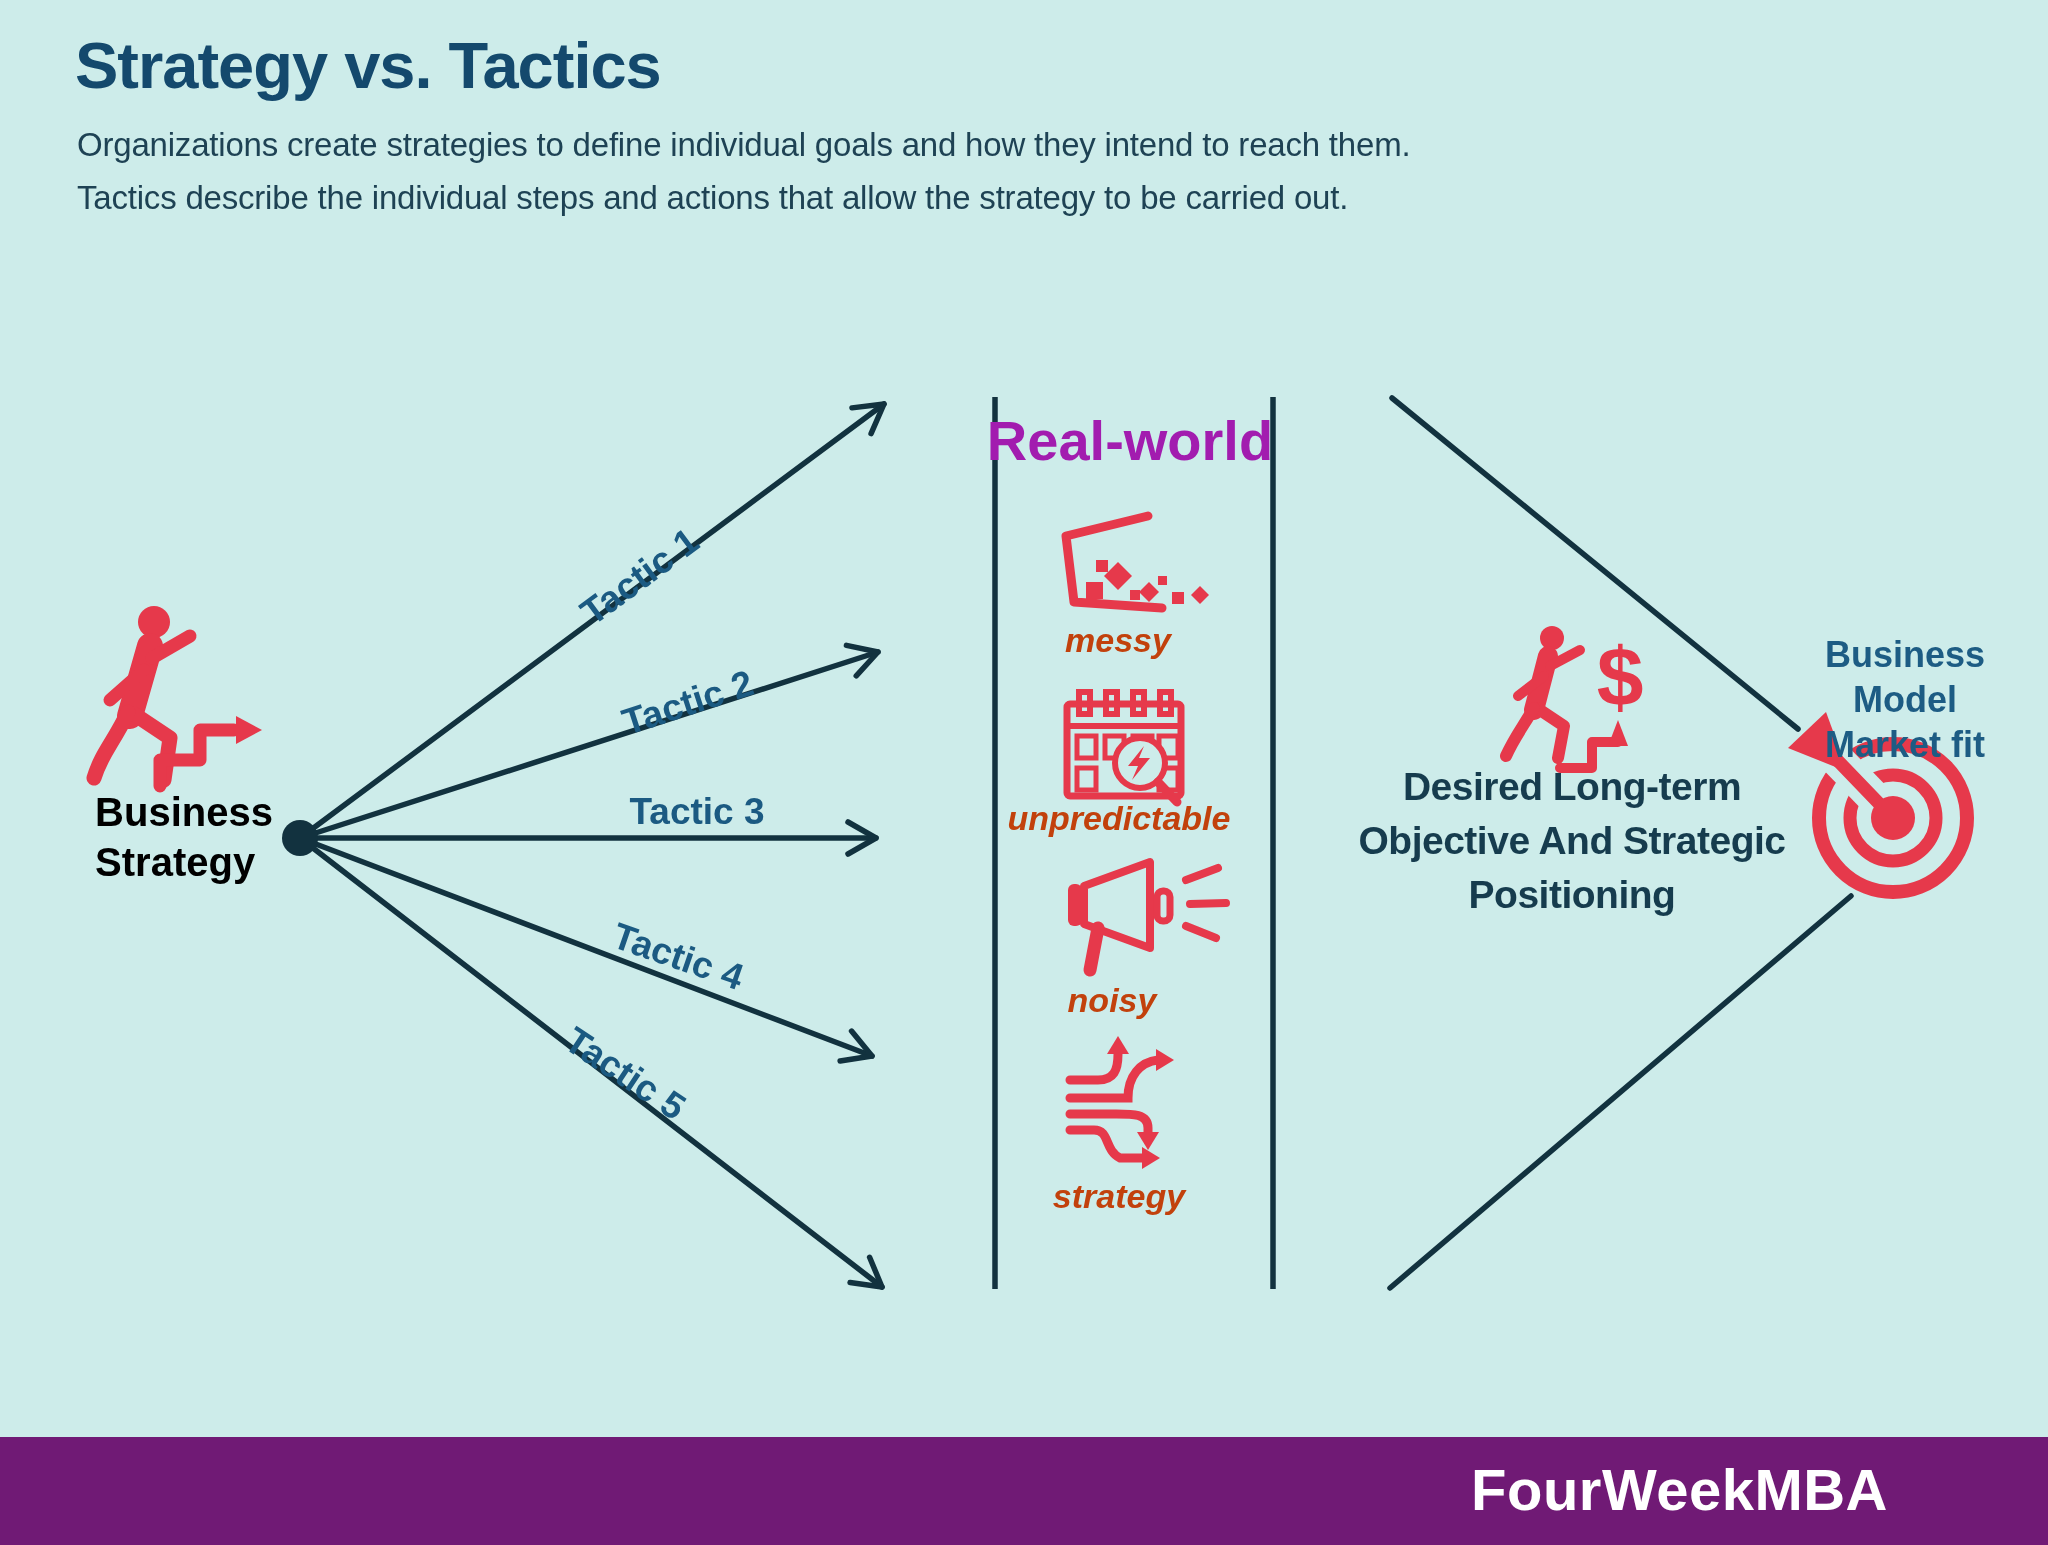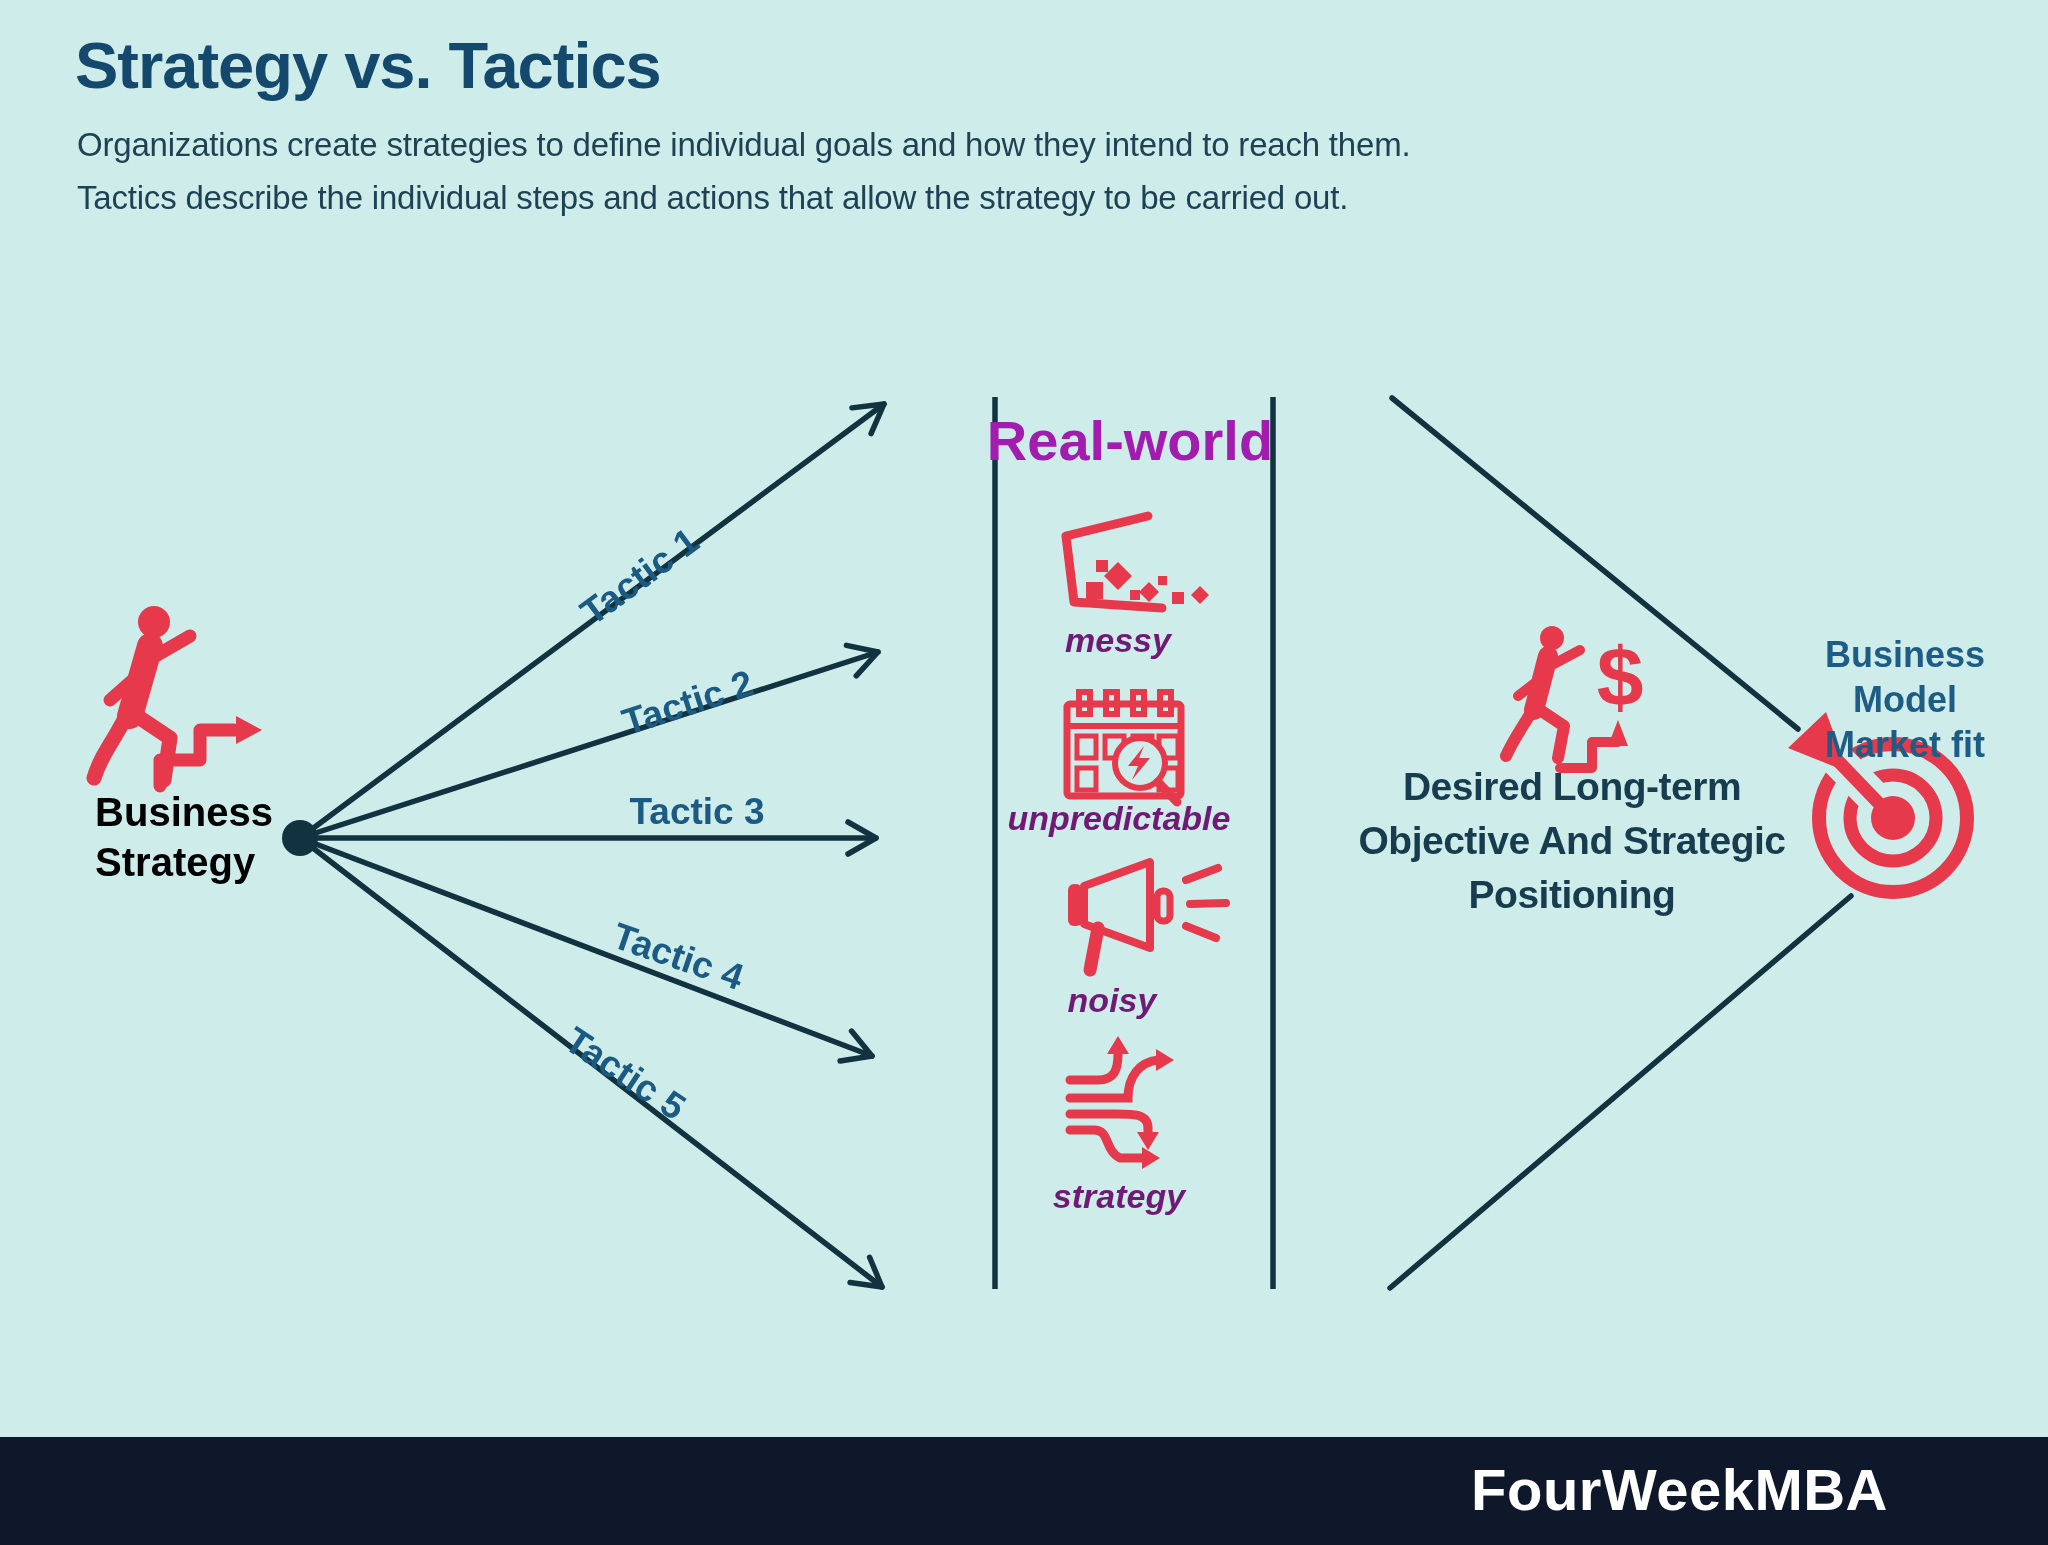--- a/index.html
+++ b/index.html
@@ -12,29 +12,29 @@
   .lbl{position:absolute;transform:translate(-50%,-50%);font-weight:bold;white-space:nowrap;}
   .canvas{position:absolute;left:0;top:0;width:2048px;height:1545px;}
 
   .title{left:75px;top:28px;font-size:65px;font-weight:bold;color:#14496d;letter-spacing:-1px;}
   .subtitle{left:77px;top:118px;font-size:33px;color:#1e4254;line-height:53px;letter-spacing:-0.2px;}
 
   .strategy-label{left:184px;top:837px;font-size:40px;line-height:1.25;color:#000000;
     text-align:left;white-space:pre-line;}
 
   .tactic{font-size:37px;color:#1b5a82;}
-  .attr{font-size:34px;font-style:italic;color:#701a75;}
+  .attr{font-size:34px;font-style:italic;color:#c2410c;}
   .realworld{left:1130px;top:440px;font-size:56px;color:#a21caf;}
 
   .objective{left:1572px;top:841px;font-size:39px;line-height:54px;color:#163c4e;
     text-align:center;white-space:pre-line;letter-spacing:-0.5px;}
   .marketfit{left:1905px;top:699px;font-size:36px;line-height:45px;color:#1d5c84;
     text-align:center;white-space:pre-line;}
 
-  .footer{position:absolute;left:0;top:1437px;width:2048px;height:108px;background:#0f172a;}
+  .footer{position:absolute;left:0;top:1437px;width:2048px;height:108px;background:#701a75;}
   .brand{position:absolute;right:160px;top:0;height:108px;line-height:106px;
     font-size:58px;font-weight:bold;color:#ffffff;letter-spacing:0.5px;}
 </style>
 </head>
 <body>
 
 <div class="stage">
 
   <svg class="canvas" viewBox="0 0 2048 1545">
     <defs>

